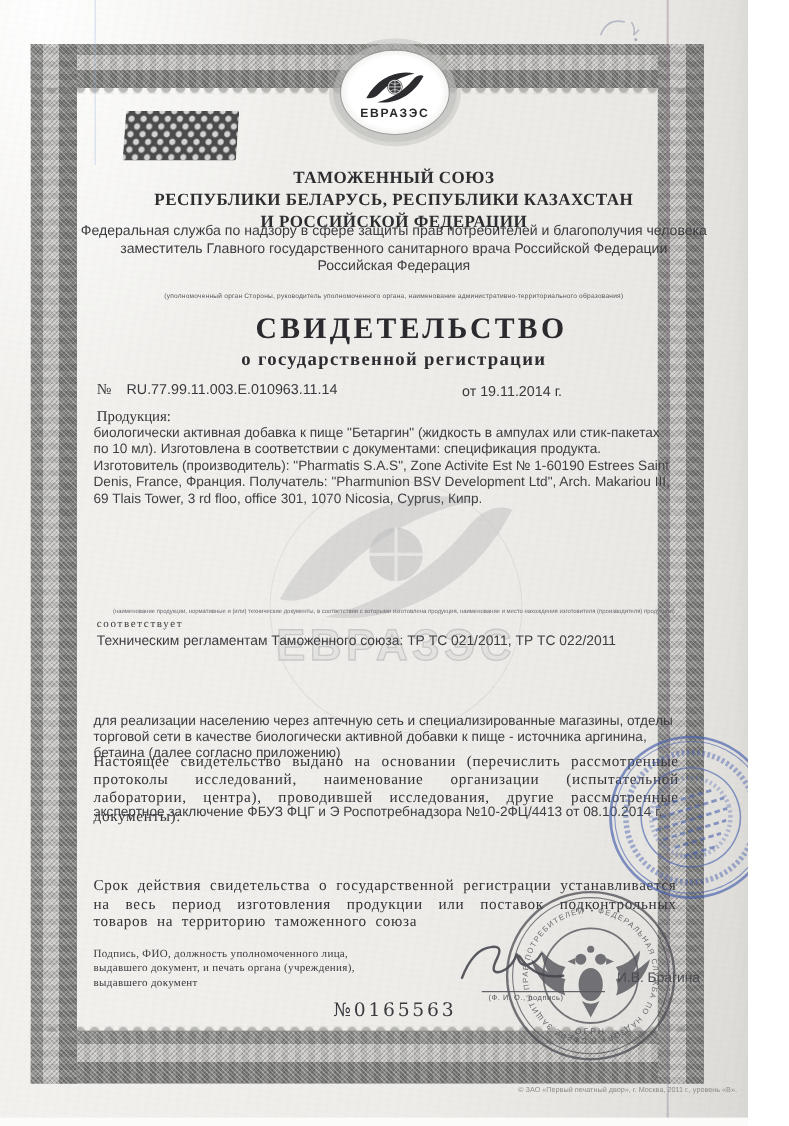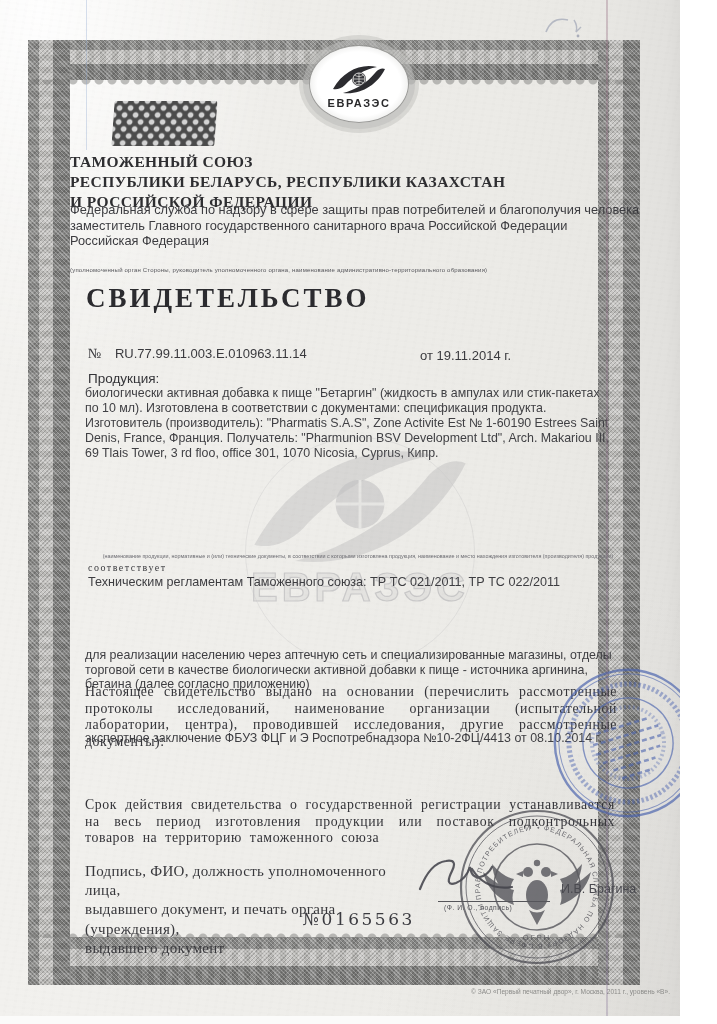--- a/index.html
+++ b/index.html
@@ -40,48 +40,48 @@
   .emblem-top .word{font-family:"Liberation Sans",sans-serif;font-weight:bold;font-size:11px;
     letter-spacing:1.5px;color:#2a2a2c;margin-top:-2px;}
   
   .ornament{position:absolute;left:113px;top:101px;width:103px;height:45px;transform:skewX(-4deg);
     background-color:#4b4b4b;border-radius:2px;
     background-image:
       radial-gradient(circle, rgba(235,235,235,.85) 2.2px, rgba(235,235,235,0) 3.4px),
       radial-gradient(circle, rgba(235,235,235,.85) 2.2px, rgba(235,235,235,0) 3.4px);
     background-size:11px 14px,11px 14px;background-position:0 0,5.5px 7px;}
   
-  .ctr{position:absolute;left:70px;width:576px;text-align:left;}
+  .ctr{position:absolute;left:70px;width:576px;text-align:center;}
   .union-title{top:152px;font-family:"Liberation Serif",serif;font-weight:bold;font-size:15.5px;
     line-height:1.28;color:#2e2e31;letter-spacing:.4px;}
   .authority{top:202px;font-size:12.8px;line-height:1.23;color:#3c3c40;}
   .authority-caption{top:267px;font-size:6px;color:#55555a;letter-spacing:.2px;}
   .cert-title{top:283px;font-family:"Liberation Serif",serif;font-weight:bold;font-size:27px;
     letter-spacing:3px;color:#2b2b2f;padding-left:16px;}
   .cert-sub{top:317px;font-family:"Liberation Serif",serif;font-weight:bold;font-size:17px;
     letter-spacing:1.2px;color:#2e2e32;}
   .reg-row{position:absolute;left:88px;top:346px;width:528px;font-size:13px;color:#3a3a3e;}
   .reg-row .no{font-family:"Liberation Serif",serif;font-size:14px;margin-right:10px;}
   .reg-row .date{position:absolute;left:332px;top:2px;}
   .block{position:absolute;color:#3c3c40;}
-  .product-label{left:88px;top:371px;font-family:Liberation Sans, sans-serif;font-size:13.5px;color:#333337;}
+  .product-label{left:88px;top:371px;font-family:Liberation Serif, serif;font-size:13.5px;color:#333337;}
   .product-desc{left:85px;top:386px;width:528px;font-size:12.4px;line-height:1.2;color:#404044;}
   .product-caption{left:82px;top:553px;width:552px;font-size:5.4px;color:#6a6a70;text-align:center;}
   .compliance-intro{left:88px;top:562px;font-family:"Liberation Serif",serif;font-size:10px;
     letter-spacing:1.5px;color:#3a3a3e;}
   .compliance-reg{left:88px;top:575px;font-size:12.6px;color:#3d3d41;}
   .serif-par{font-family:"Liberation Serif",serif;font-size:13.8px;line-height:1.2;
     text-align:justify;text-align-last:left;color:#333338;letter-spacing:.6px;word-spacing:.35em;}
   .reg-statement{left:85px;top:602px;width:532px;}
   .usage-statement{left:85px;top:648px;width:540px;font-size:12.4px;line-height:1.18;color:#3e3e42;}
   .basis-statement{left:85px;top:684px;width:532px;word-spacing:.18em;}
   .expert-line{left:85px;top:731px;width:540px;font-size:12.4px;color:#3e3e42;}
   .validity-statement{left:85px;top:797px;width:530px;word-spacing:.28em;}
   .sign-caption{left:85px;top:862px;width:330px;font-family:"Liberation Serif",serif;
-    font-size:15px;line-height:1.28;color:#38383c;letter-spacing:.3px;}
+    font-size:10px;line-height:1.28;color:#38383c;letter-spacing:.3px;}
   .signatory-name{left:561px;top:882px;font-size:12.5px;color:#4a4a50;}
   .sig-line{position:absolute;left:438px;top:901px;width:112px;border-top:1px solid #55555a;}
   .sig-line-caption{left:444px;top:904px;font-size:6.8px;color:#55555a;letter-spacing:.5px;}
   .blank-number{left:303px;top:909px;font-family:"DejaVu Serif",serif;font-size:17px;
     letter-spacing:2.5px;color:#3b3b40;}
   .footer-print{left:430px;top:988px;width:240px;font-size:6.6px;color:#8b8b89;text-align:right;}
   
   .watermark{position:absolute;left:243px;top:443px;width:234px;height:160px;opacity:.34;}
   .watermark .ring{position:absolute;left:2px;top:-6px;width:228px;height:228px;border-radius:50%;
     border:1px solid #9a9aa0;opacity:.5;}
@@ -141,20 +141,21 @@
     <div>И РОССИЙСКОЙ ФЕДЕРАЦИИ</div>
   </div>
   <div class="ctr authority">
     <div>Федеральная служба по надзору в сфере защиты прав потребителей и благополучия человека</div>
     <div>заместитель Главного государственного санитарного врача Российской Федерации</div>
     <div>Российская Федерация</div>
   </div>
   <div class="ctr authority-caption">(уполномоченный орган Стороны, руководитель уполномоченного органа, наименование административно-территориального образования)</div>
 
   <div class="ctr cert-title">СВИДЕТЕЛЬСТВО</div>
+  <div class="ctr cert-sub">о государственной регистрации</div>
 
   <div class="reg-row">
     <span class="no">№</span>
     <span>RU.77.99.11.003.Е.010963.11.14</span>
     <span class="date">от 19.11.2014 г.</span>
   </div>
 
   <div class="block product-label">Продукция:</div>
   <div class="block product-desc">биологически активная добавка к пище "Бетаргин" (жидкость в ампулах или стик-пакетах по 10 мл). Изготовлена в соответствии с документами: спецификация продукта. Изготовитель (производитель): "Pharmatis S.A.S", Zone Activite Est № 1-60190 Estrees Saint Denis, France, Франция. Получатель: "Pharmunion BSV Development Ltd", Arch. Makariou III, 69 Tlais Tower, 3 rd floo, office 301, 1070 Nicosia, Cyprus, Кипр.</div>
 

